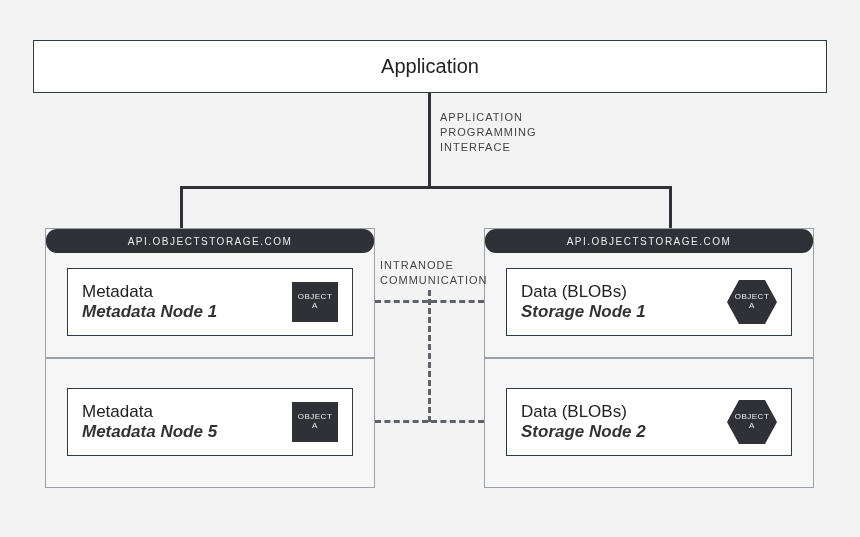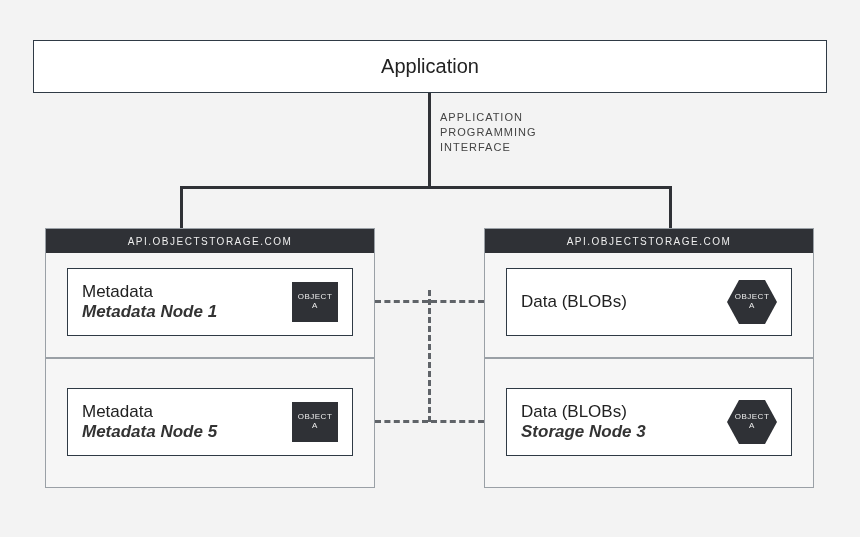--- a/index.html
+++ b/index.html
@@ -53,20 +53,21 @@
   }
   .clusterhead {
     height: 24px;
     background: #2f3136;
     color: #eee;
     font-size: 10px;
     letter-spacing: 1.5px;
     display: flex;
     align-items: center;
     justify-content: center;
+    border-radius: 11px;
   }
   .nodewrap {
     position: absolute;
     background: #f6f6f6;
     border: 1px solid #9aa0a6;
     box-sizing: border-box;
   }
   .nodebox {
     position: absolute;
     background: #fff;
@@ -185,49 +186,54 @@
   </div>
 
   <div class="clusterbox" style="left:484px; top:228px; width:330px; height:130px;">
     <div class="clusterhead">
       <span>API.OBJECTSTORAGE.COM</span>
     </div>
   </div>
   <div class="nodebox" style="left:506px; top:268px; width:286px; height:68px;">
     <div class="node-text">
       <div class="node-title">Data (BLOBs)</div>
+      <div class="node-sub">Storage Node 1</div>
     </div>
     <div class="hex-wrap">
       <svg viewBox="0 0 50 44" width="50" height="44">
         <polygon points="12,0 38,0 50,22 38,44 12,44 0,22" fill="#2f3136"></polygon>
       </svg>
       <div class="hex-label">
         <span>OBJECT</span><br>
         <span>A</span>
       </div>
     </div>
   </div>
 
   <div class="nodewrap" style="left:484px; top:358px; width:330px; height:130px;"></div>
   <div class="nodebox" style="left:506px; top:388px; width:286px; height:68px;">
     <div class="node-text">
       <div class="node-title">Data (BLOBs)</div>
-      <div class="node-sub">Storage Node 3</div>
+      <div class="node-sub">Storage Node 2</div>
     </div>
     <div class="hex-wrap">
       <svg viewBox="0 0 50 44" width="50" height="44">
         <polygon points="12,0 38,0 50,22 38,44 12,44 0,22" fill="#2f3136"></polygon>
       </svg>
       <div class="hex-label">
         <span>OBJECT</span><br>
         <span>A</span>
       </div>
     </div>
   </div>
 
+  <div class="mid-label" style="left:380px; top:258px;">
+    <div>INTRANODE</div>
+    <div>COMMUNICATION</div>
+  </div>
 
   <div class="dash-v" style="left:428px; top:290px; height:132px;"></div>
   <div class="dash-h" style="left:375px; top:300px; width:53px;"></div>
   <div class="dash-h" style="left:431px; top:300px; width:53px;"></div>
   <div class="dash-h" style="left:375px; top:420px; width:53px;"></div>
   <div class="dash-h" style="left:431px; top:420px; width:53px;"></div>
 
 </div>
 
 </body></html>

